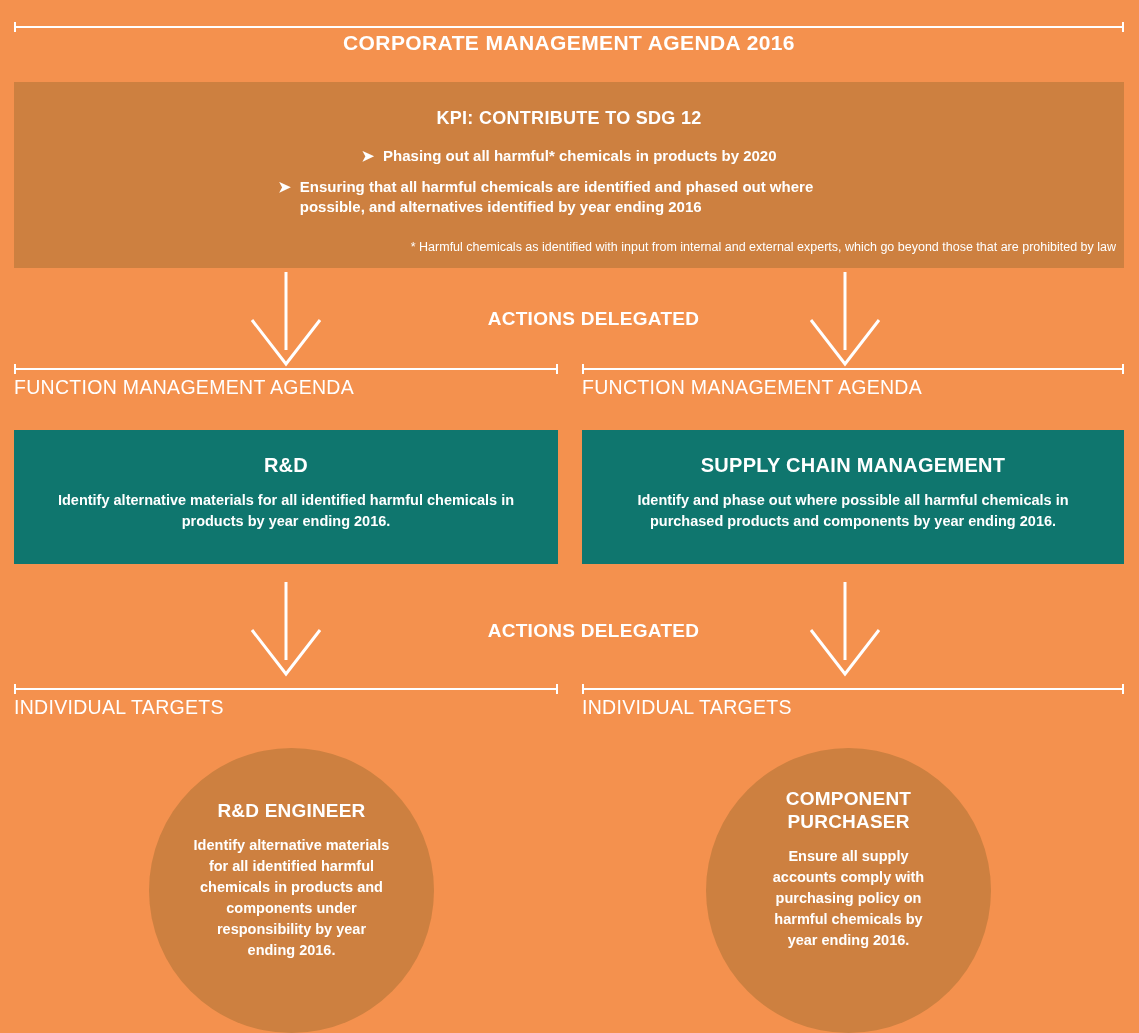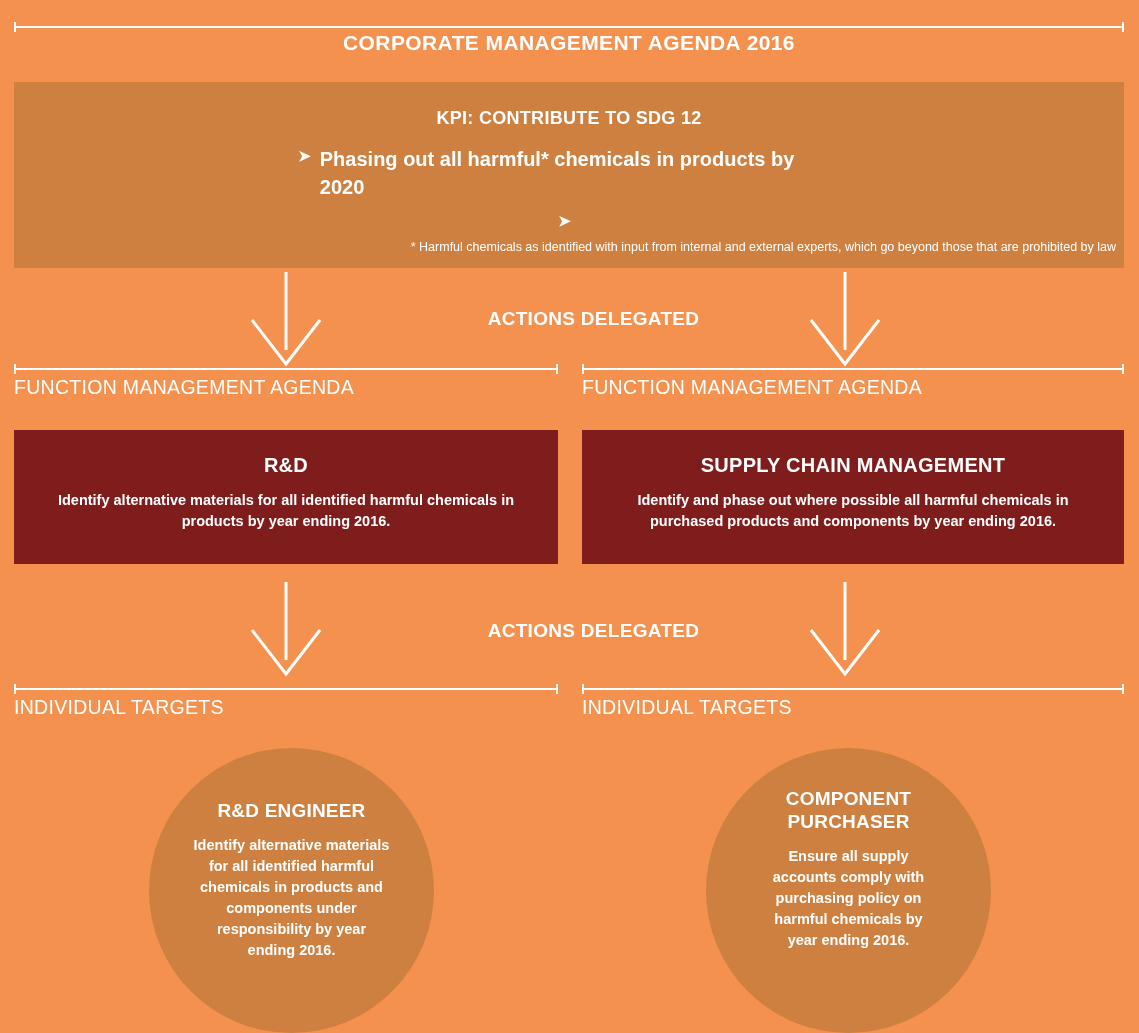--- a/index.html
+++ b/index.html
@@ -87,21 +87,21 @@
     margin-bottom: 10px;
   }
   .bullet-arrow {
     font-size: 15px;
     font-weight: bold;
     line-height: 1.35;
     margin-right: 9px;
     color: #ffffff;
   }
   .bullet-text {
-    font-size: 20px;
+    font-size: 15px;
     font-weight: bold;
     line-height: 1.38;
     max-width: 600px;
   }
   .kpi-footnote {
     position: absolute;
     left: 8px;
     bottom: 14px;
     width: 1094px;
     text-align: right;
@@ -140,21 +140,21 @@
     font-weight: normal;
     letter-spacing: 0.3px;
     white-space: nowrap;
   }
 
   .fma-left-row  { left: 14px;  top: 368px; width: 544px; }
   .fma-right-row { left: 582px; top: 368px; width: 542px; }
 
   .fn-box {
     position: absolute;
-    background: #7f1d1d;
+    background: #0f766e;
     text-align: center;
   }
   .fn-box-left  { left: 14px;  top: 430px; width: 544px; height: 134px; }
   .fn-box-right { left: 582px; top: 430px; width: 542px; height: 134px; }
 
   .fn-title {
     font-size: 20px;
     font-weight: bold;
     margin-top: 24px;
     letter-spacing: 0.3px;
@@ -212,20 +212,21 @@
 
   <div class="kpi-box">
     <div class="kpi-title">KPI: CONTRIBUTE TO SDG 12</div>
     <div class="kpi-bullets">
       <div class="bullet-row">
         <span class="bullet-arrow">➤</span>
         <span class="bullet-text" style="max-width:520px;">Phasing out all harmful* chemicals in products by 2020</span>
       </div>
       <div class="bullet-row">
         <span class="bullet-arrow">➤</span>
+        <span class="bullet-text" style="max-width:560px;">Ensuring that all harmful chemicals are identified and phased out where possible, and alternatives identified by year ending 2016</span>
       </div>
     </div>
     <div class="kpi-footnote">* Harmful chemicals as identified with input from internal and external experts, which go beyond those that are prohibited by law</div>
   </div>
 
   <svg class="arrow" style="left:246px; top:272px;" width="80" height="96" viewBox="0 0 80 96">
     <path d="M40 0 L40 78" stroke="#ffffff" stroke-width="3" fill="none"></path>
     <path d="M6 48 L40 92 L74 48" stroke="#ffffff" stroke-width="3" fill="none"></path>
   </svg>
   <svg class="arrow" style="left:805px; top:272px;" width="80" height="96" viewBox="0 0 80 96">

